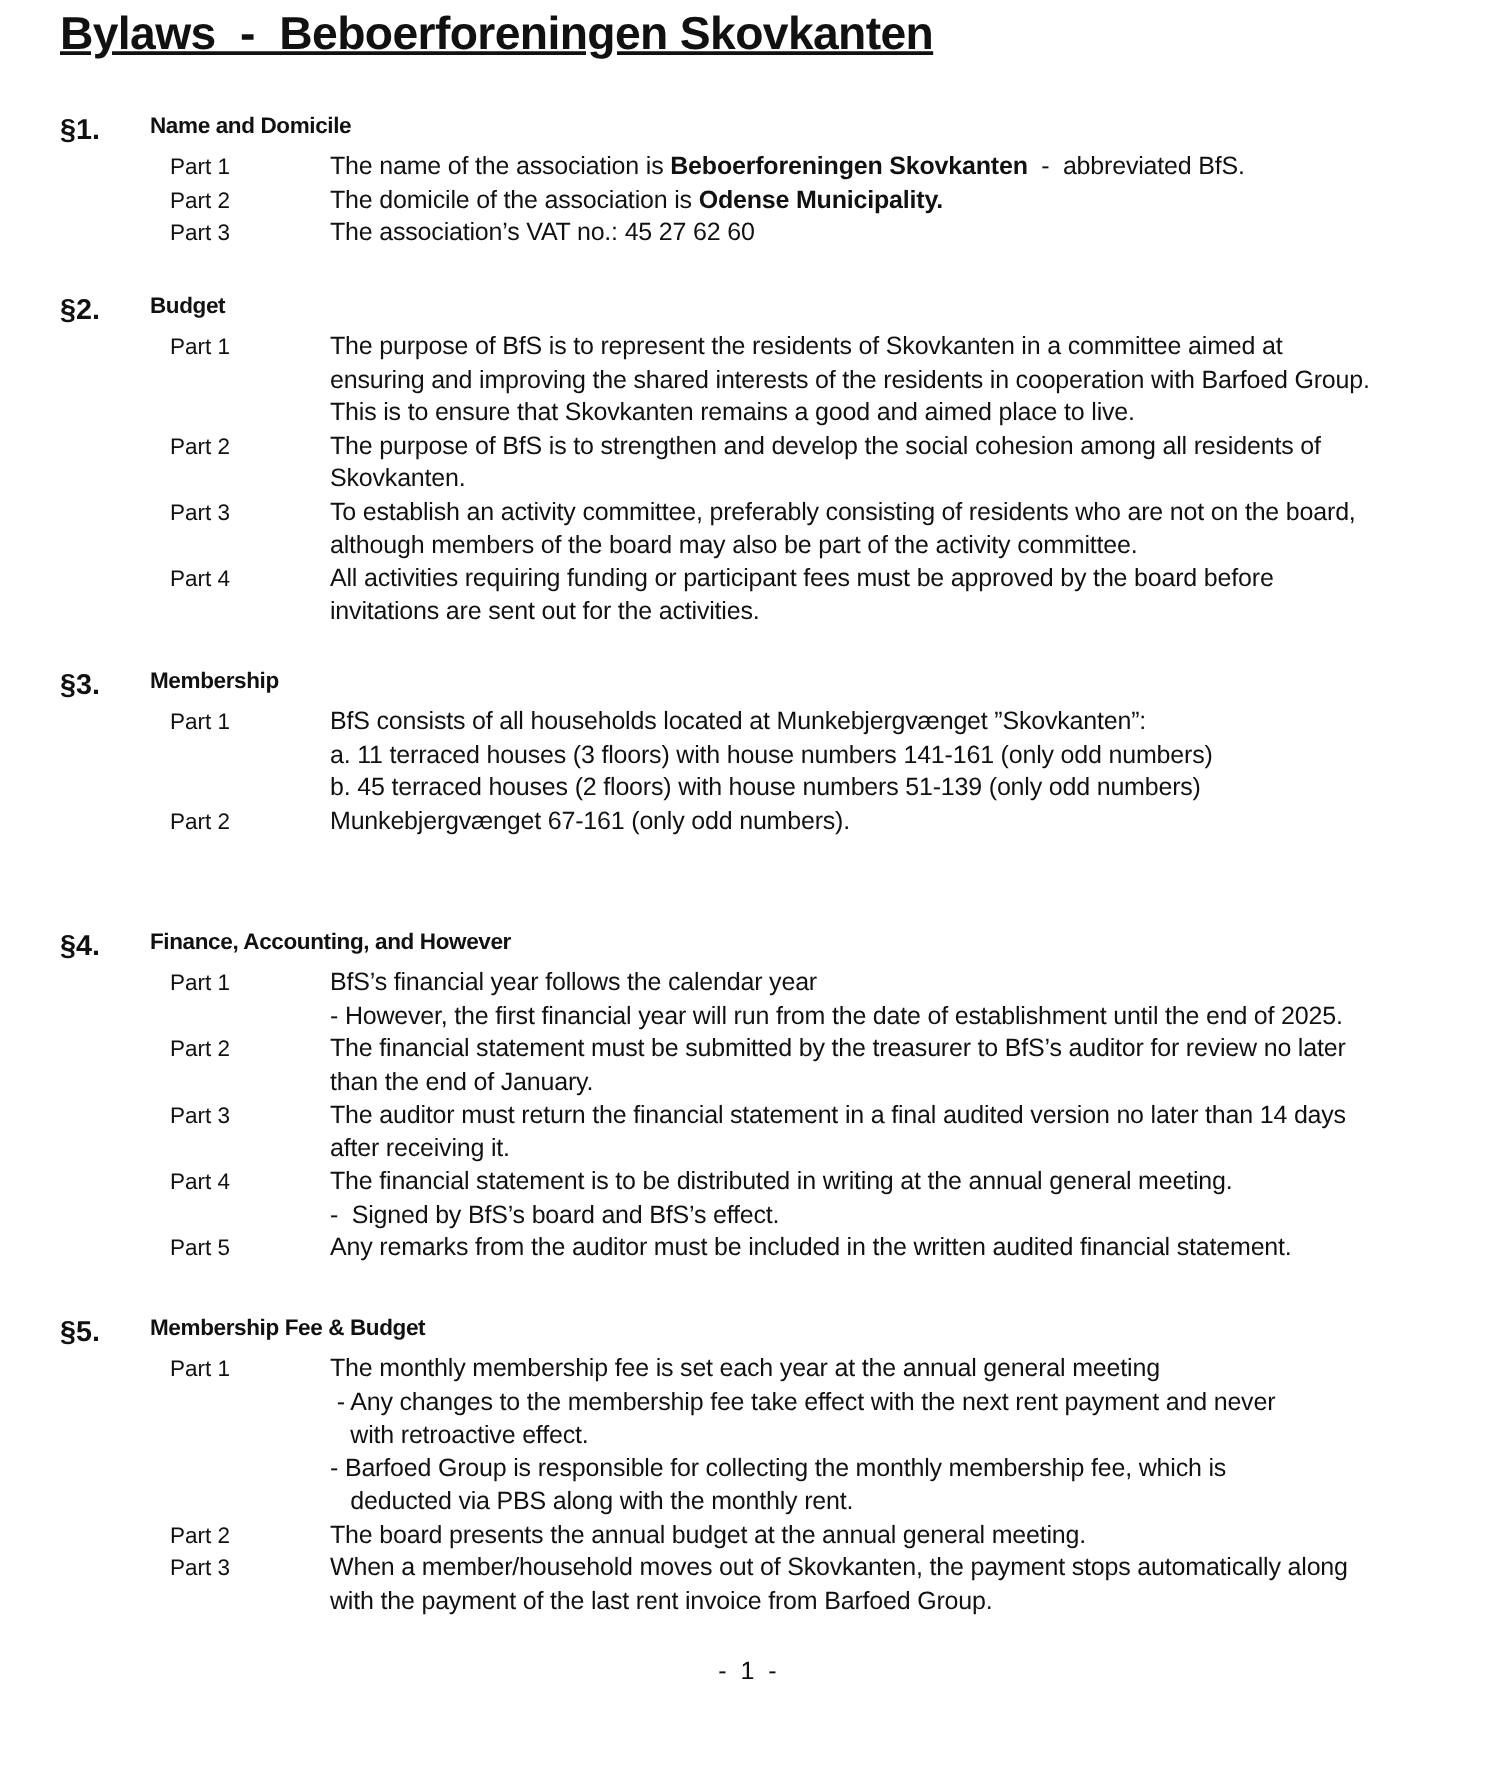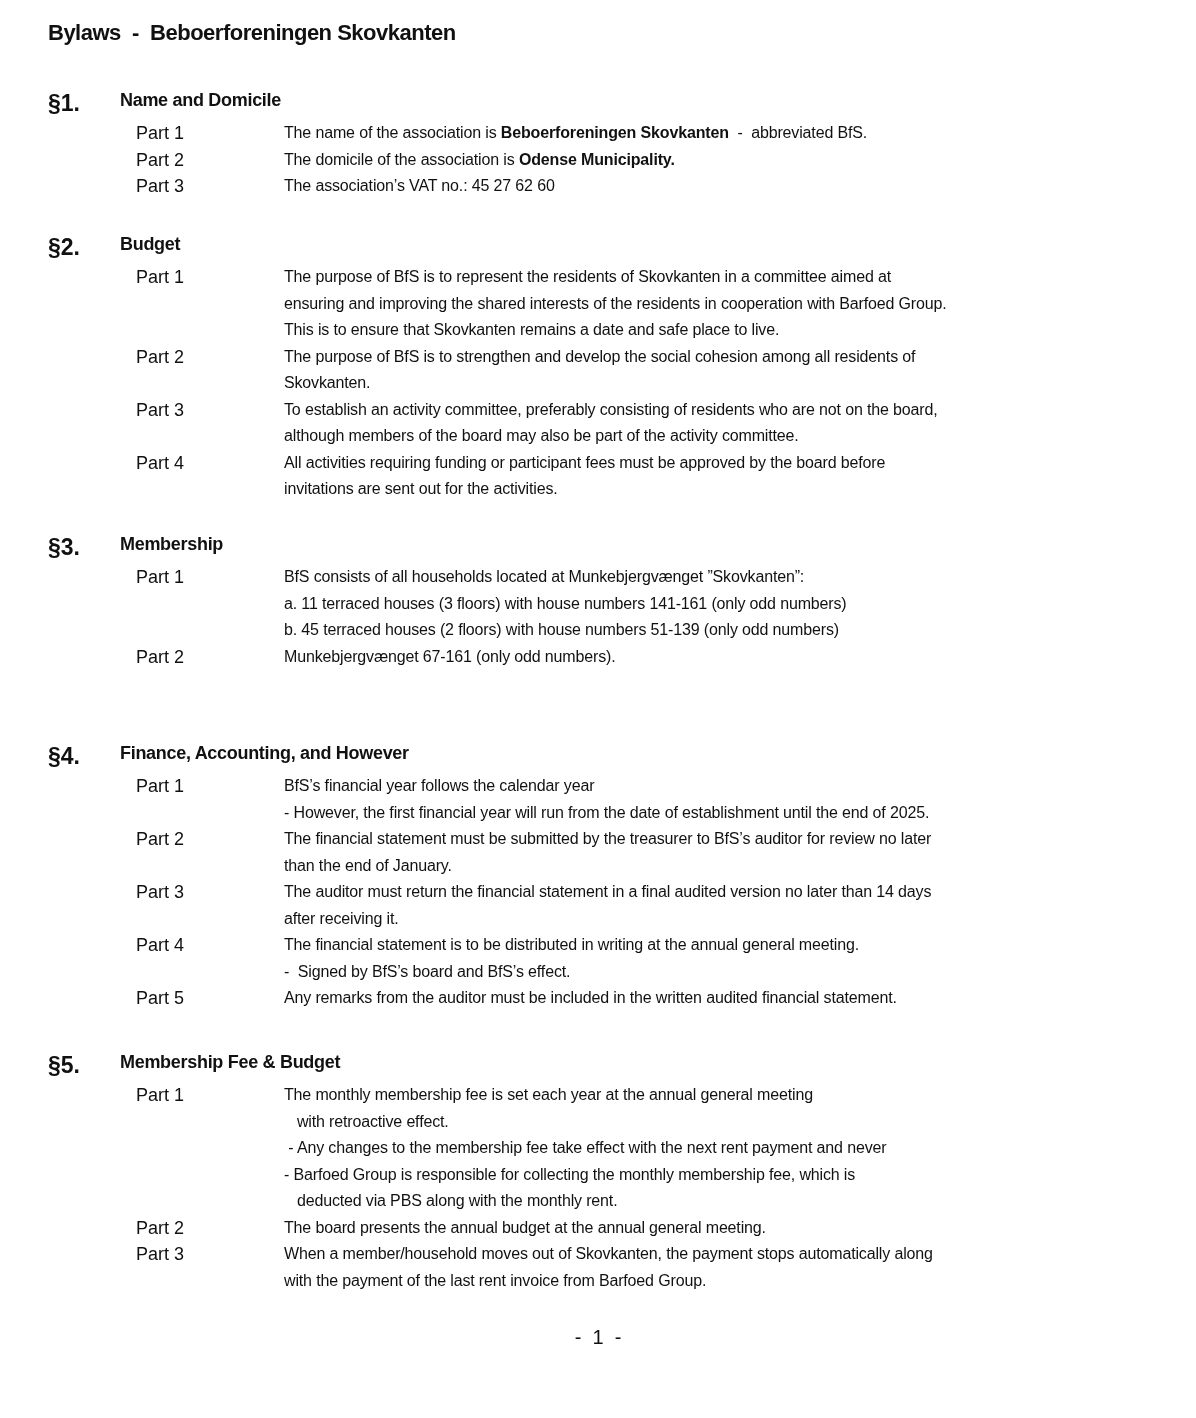--- a/index.html
+++ b/index.html
@@ -1,44 +1,44 @@
 <!DOCTYPE html>
 <html><head>
 <meta charset="utf-8">
 <style>
   html, body { margin: 0; padding: 0; background: #ffffff; }
   body {
     width: 1196px; height: 1418px; position: relative; overflow: hidden;
     font-family: "Liberation Sans", sans-serif; color: #111111;
   }
   .title {
-    position: absolute; left: 48px; top: 20px;
-    font-size: 22px; font-weight: bold; letter-spacing: -0.5px;
+    position: absolute; left: 48px; top: 6px;
+    font-size: 37px; font-weight: bold; letter-spacing: -0.5px;
     white-space: pre;
+    text-decoration: underline;
   }
   .section { position: absolute; left: 48px; width: 1120px; }
   .sec-head { position: relative; height: 30px; }
   .sec-num {
     position: absolute; left: 0; top: 0;
     font-size: 23px; font-weight: bold;
   }
   .sec-title {
     position: absolute; left: 72px; top: 0;
     font-size: 18px; font-weight: bold; letter-spacing: -0.3px;
   }
   .part { position: relative; }
   .part-label {
     position: absolute; left: 88px; top: 0;
     font-size: 18px; line-height: 26.5px;
   }
   .part-lines { margin-left: 216px; }
   .line {
-    font-size: 16px; line-height: 26.5px; white-space: pre;
+    font-size: 20px; line-height: 26.5px; white-space: pre;
     letter-spacing: -0.15px;
-    margin-left: 20px;
   }
   b { font-weight: bold; }
   .page-num {
     position: absolute; left: 0; width: 1196px; top: 1326px;
     text-align: center; font-size: 20px; white-space: pre;
   }
 </style>
 </head>
 <body>
 
@@ -71,21 +71,21 @@
 <div class="section" style="top:234px;">
     <div class="sec-head">
       <span class="sec-num">§2.</span>
       <span class="sec-title">Budget</span>
     </div>
     <div class="part">
       <span class="part-label">Part 1</span>
       <div class="part-lines">
         <div class="line"><span>The purpose of BfS is to represent the residents of Skovkanten in a committee aimed at</span></div>
         <div class="line"><span>ensuring and improving the shared interests of the residents in cooperation with Barfoed Group.</span></div>
-        <div class="line"><span>This is to ensure that Skovkanten remains a date and safe place to live.</span></div>
+        <div class="line"><span>This is to ensure that Skovkanten remains a good and aimed place to live.</span></div>
       </div>
     </div>
     <div class="part">
       <span class="part-label">Part 2</span>
       <div class="part-lines">
         <div class="line"><span>The purpose of BfS is to strengthen and develop the social cohesion among all residents of</span></div>
         <div class="line"><span>Skovkanten.</span></div>
       </div>
     </div>
     <div class="part">
@@ -165,22 +165,22 @@
   </div>
 <div class="section" style="top:1052px;">
     <div class="sec-head">
       <span class="sec-num">§5.</span>
       <span class="sec-title">Membership Fee &amp; Budget</span>
     </div>
     <div class="part">
       <span class="part-label">Part 1</span>
       <div class="part-lines">
         <div class="line"><span>The monthly membership fee is set each year at the annual general meeting</span></div>
+        <div class="line"><span> - Any changes to the membership fee take effect with the next rent payment and never</span></div>
         <div class="line"><span>   with retroactive effect.</span></div>
-        <div class="line"><span> - Any changes to the membership fee take effect with the next rent payment and never</span></div>
         <div class="line"><span>- Barfoed Group is responsible for collecting the monthly membership fee, which is</span></div>
         <div class="line"><span>   deducted via PBS along with the monthly rent.</span></div>
       </div>
     </div>
     <div class="part">
       <span class="part-label">Part 2</span>
       <div class="part-lines">
         <div class="line"><span>The board presents the annual budget at the annual general meeting.</span></div>
       </div>
     </div>

